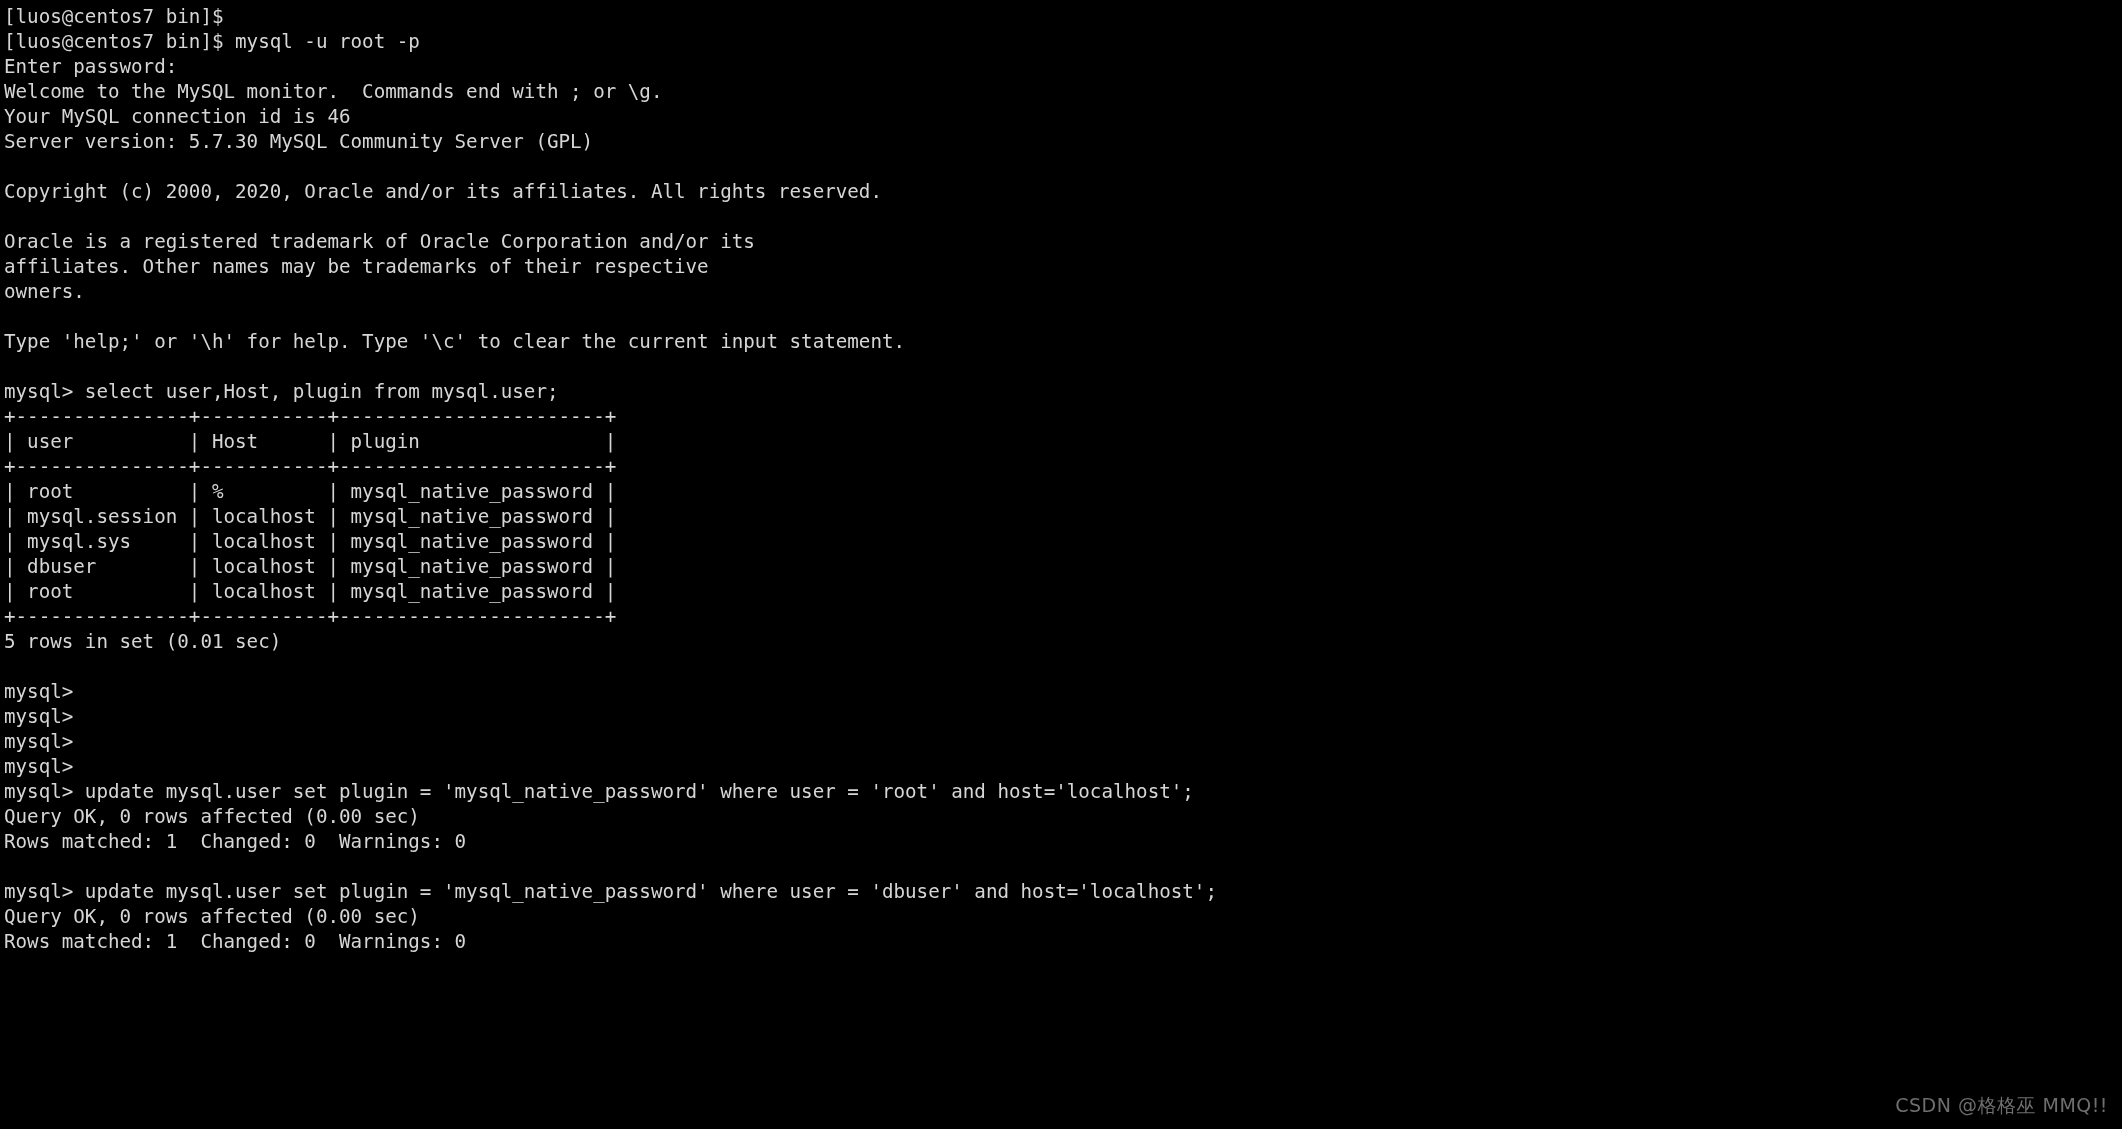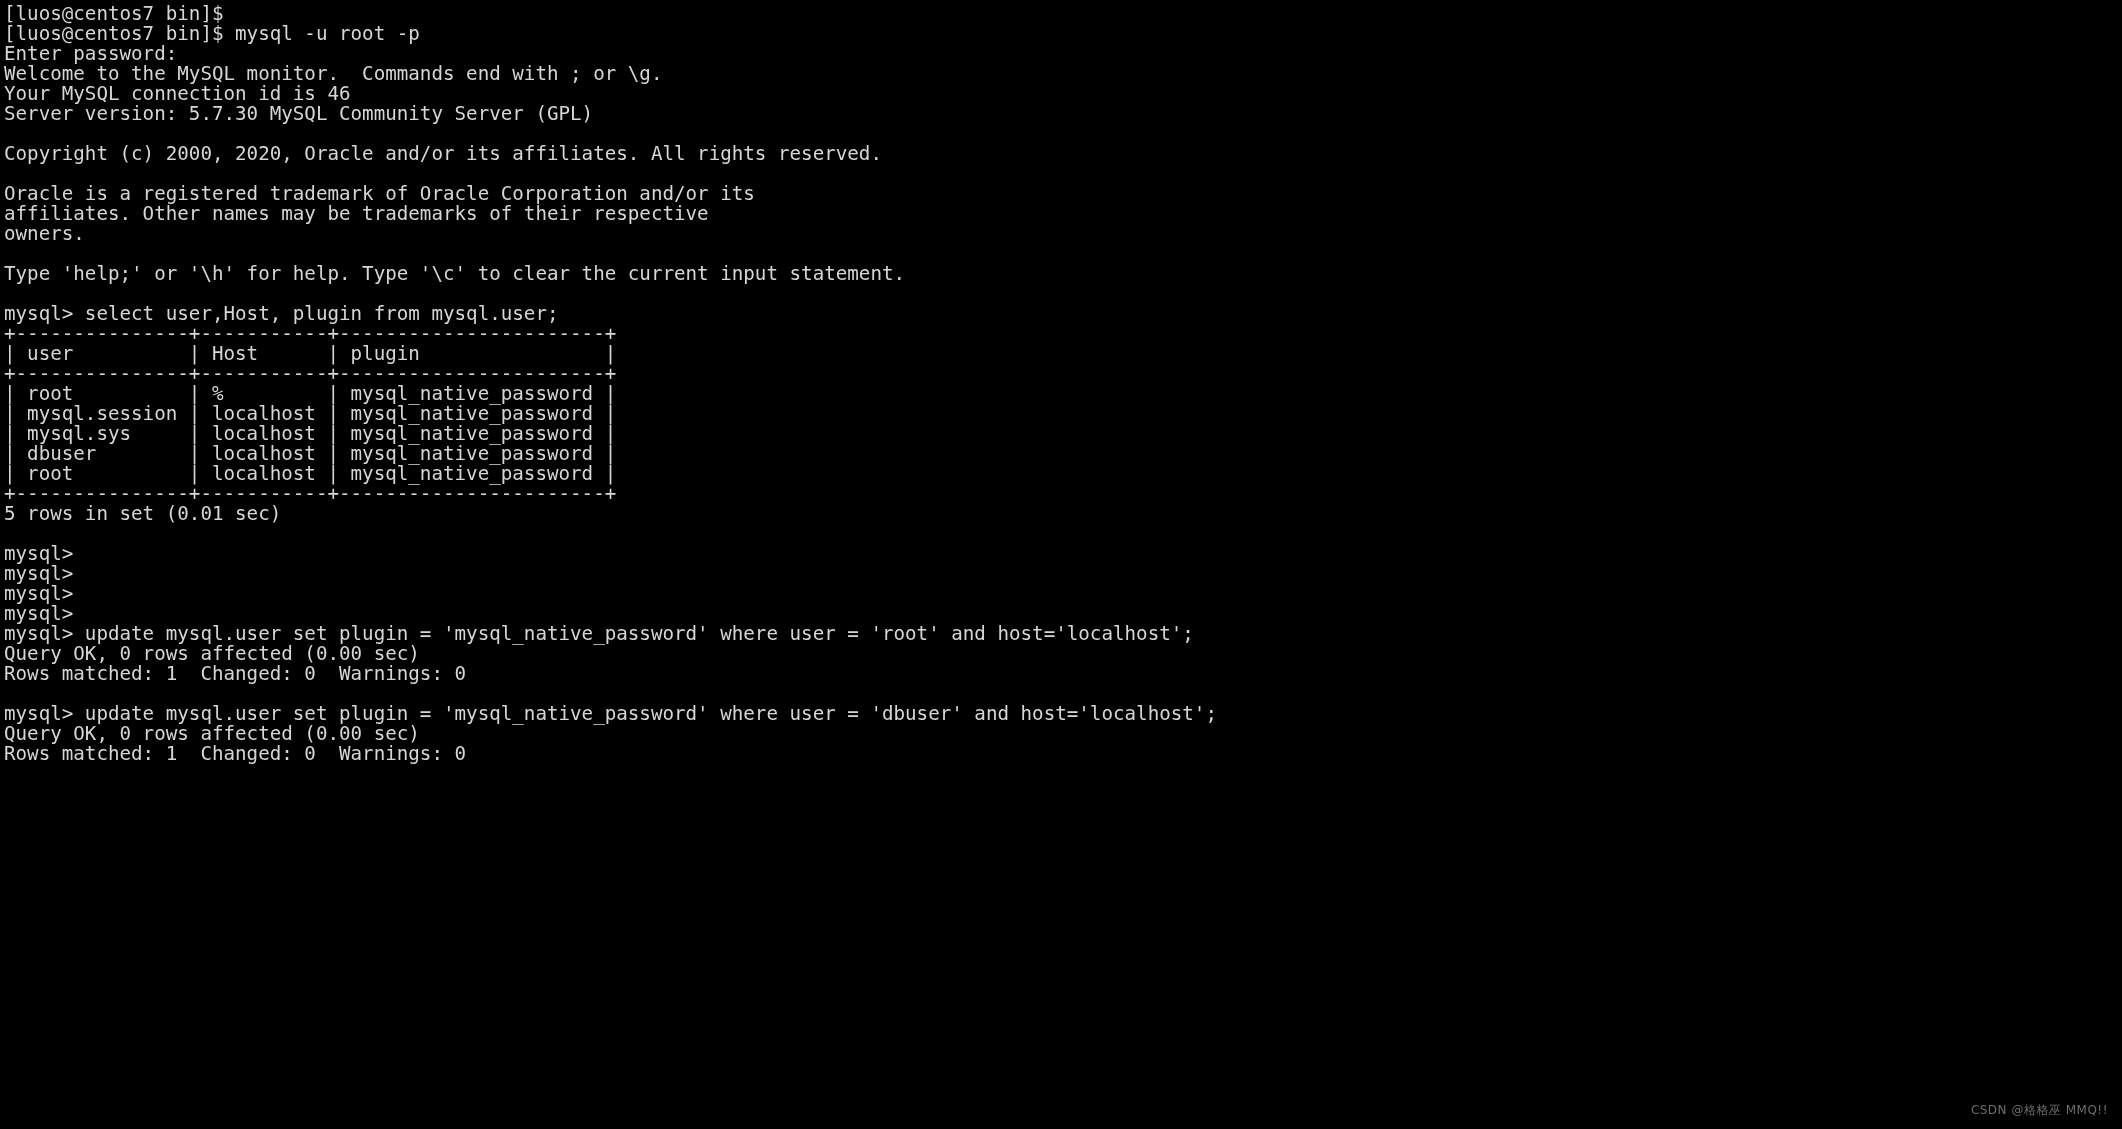--- a/index.html
+++ b/index.html
@@ -21,33 +21,33 @@
     width: 2122px;
     height: 1129px;
     background: #000000;
     padding: 4px 0 0 4px;
     box-sizing: border-box;
   }
   #terminal-output {
     color: #d6d6d6;
     font-family: "DejaVu Sans Mono", "Liberation Mono", monospace;
     font-size: 19.2px;
-    line-height: 20px;
+    line-height: 25px;
     letter-spacing: 0px;
     white-space: pre;
     margin: 0;
     -webkit-font-smoothing: antialiased;
   }
   .watermark {
     position: absolute;
     right: 14px;
     bottom: 10px;
     color: #6e6e6e;
     font-family: "DejaVu Sans", "Liberation Sans", sans-serif;
-    font-size: 12px;
+    font-size: 19px;
     letter-spacing: 0.5px;
     white-space: pre;
     user-select: none;
   }
 </style>
 </head>
 <body>
 
 <div id="terminal">
   <pre id="terminal-output">[luos@centos7 bin]$

